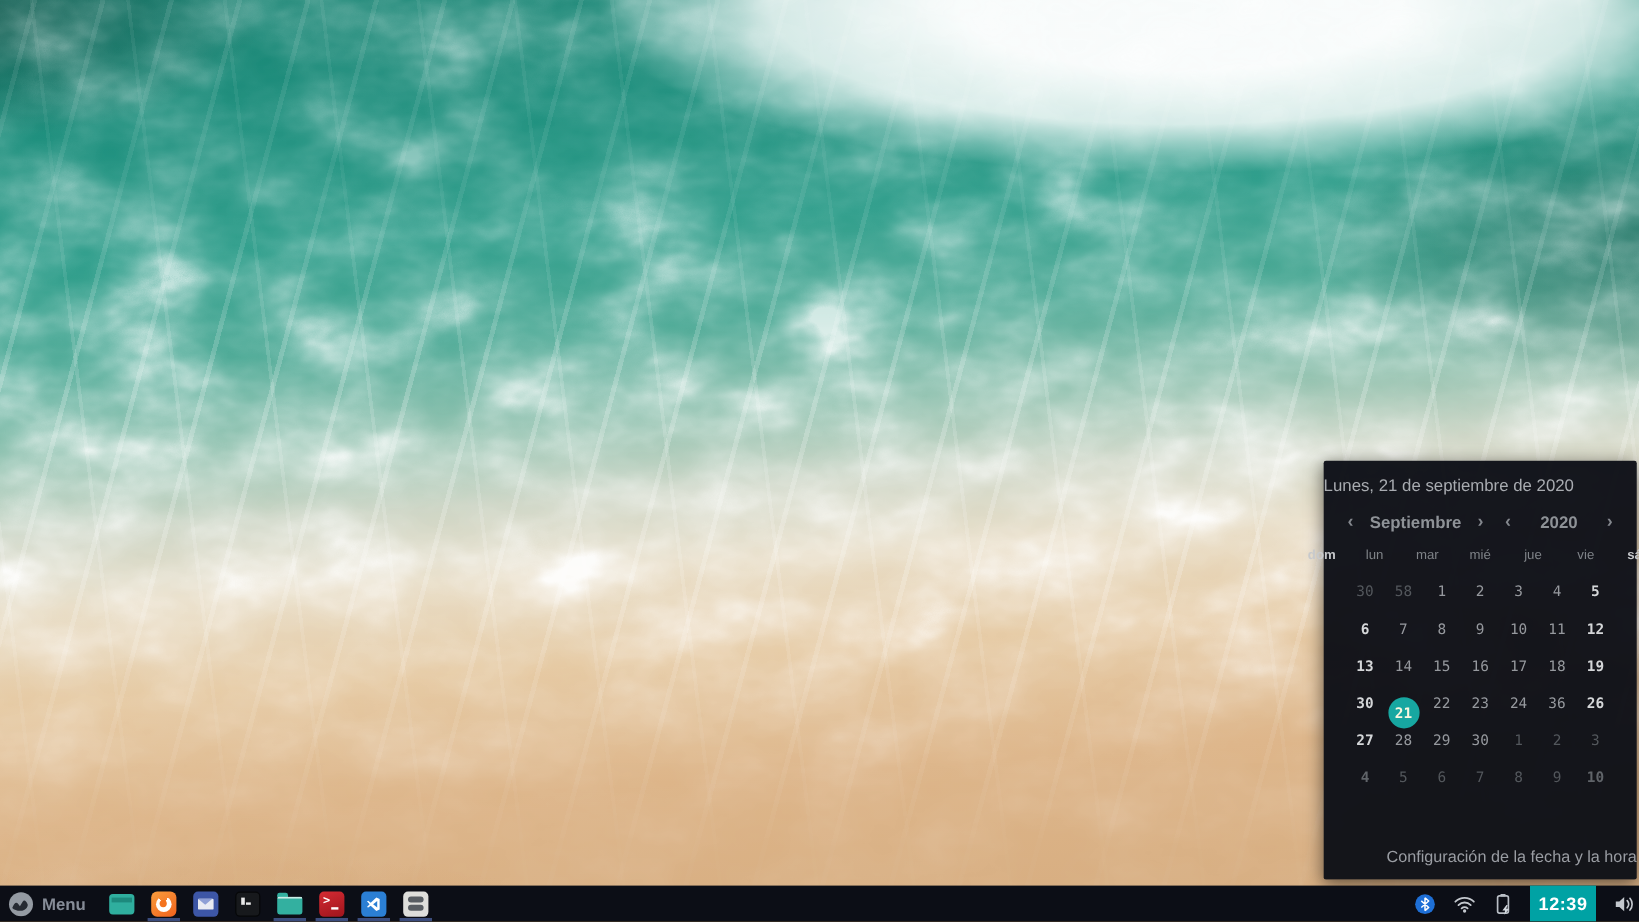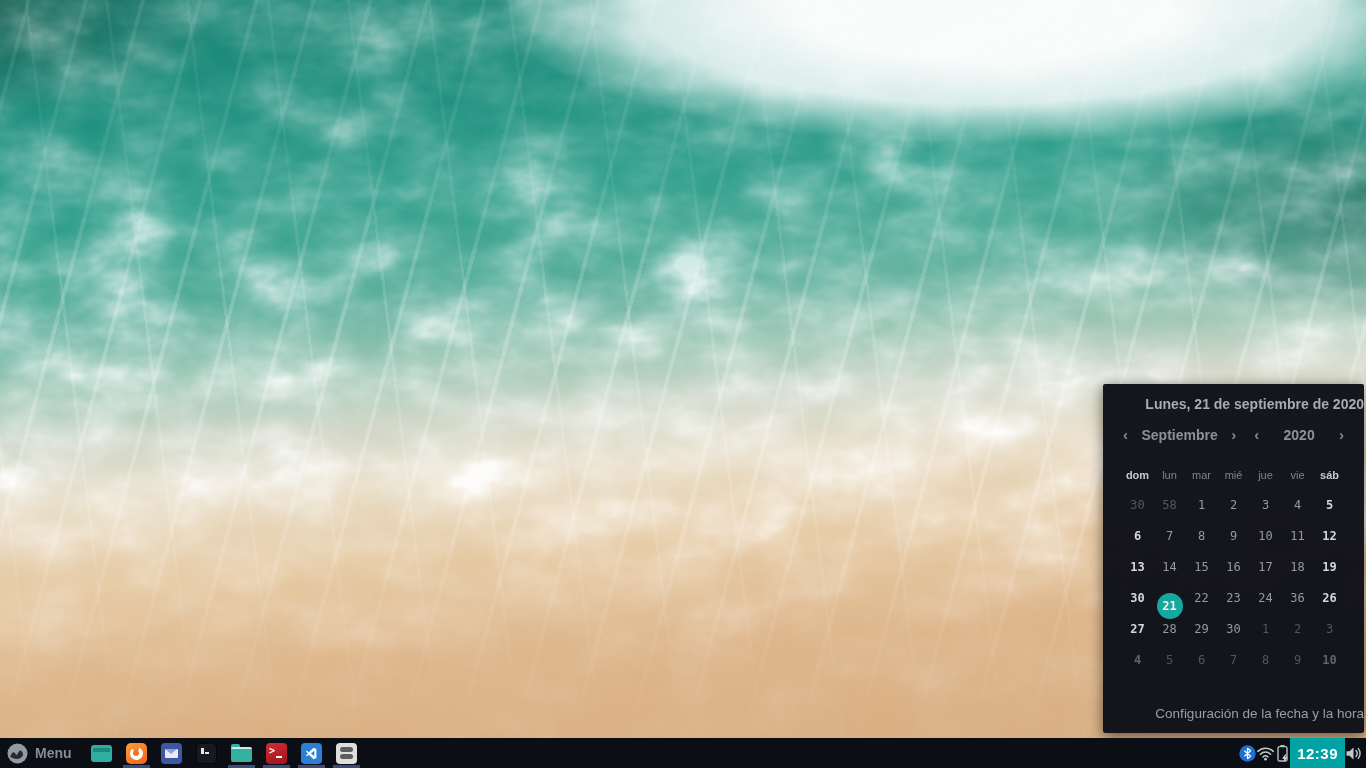--- a/index.html
+++ b/index.html
@@ -21,26 +21,26 @@
     -webkit-mask-image:linear-gradient(180deg,rgba(0,0,0,.45) 0%,rgba(0,0,0,.35) 20%,#000 42%,#000 62%,rgba(0,0,0,.5) 75%,rgba(0,0,0,.1) 92%);
     mask-image:linear-gradient(180deg,rgba(0,0,0,.45) 0%,rgba(0,0,0,.35) 20%,#000 42%,#000 62%,rgba(0,0,0,.5) 75%,rgba(0,0,0,.1) 92%);}
   .foam{position:absolute;inset:0;opacity:.92;
     -webkit-mask-image:linear-gradient(180deg,rgba(0,0,0,.55) 0%,rgba(0,0,0,.5) 16%,rgba(0,0,0,.85) 36%,#000 48%,#000 63%,rgba(0,0,0,.5) 74%,rgba(0,0,0,.18) 86%,rgba(0,0,0,.08) 100%);
     mask-image:linear-gradient(180deg,rgba(0,0,0,.55) 0%,rgba(0,0,0,.5) 16%,rgba(0,0,0,.85) 36%,#000 48%,#000 63%,rgba(0,0,0,.5) 74%,rgba(0,0,0,.18) 86%,rgba(0,0,0,.08) 100%);}
 
   
   .calendar{position:absolute;top:384px;right:2px;width:261px;height:349px;
     background:rgba(13,16,23,.97);border-radius:2px;box-shadow:0 3px 14px rgba(0,0,0,.55);
     color:#a6a9ad;display:flex;flex-direction:column;}
-  .cal-title{margin-top:12px;text-align:right;font-size:14px;font-weight:bold;color:#a8abb0;}
+  .cal-title{margin-top:12px;text-align:left;font-size:14px;font-weight:normal;color:#a8abb0;}
   .cal-nav{margin:14px 18px 0 18px;display:flex;align-items:center;font-size:14px;font-weight:bold;color:#8e9297;}
   .nav-month{flex:1.25;display:flex;justify-content:space-between;align-items:center;}
   .nav-year{flex:1;display:flex;justify-content:space-between;align-items:center;margin-left:14px;}
   .chev{color:#83878d;font-size:15px;cursor:default;padding:0 2px;}
-  .cal-headers{margin-top:26px;display:grid;grid-template-columns:repeat(7,32px);justify-content:center;}
+  .cal-headers{margin-top:14px;display:grid;grid-template-columns:repeat(7,32px);justify-content:center;gap:12px;}
   .hd{font-size:11px;color:#7f8388;text-align:center;}
   .hd.strong{color:#c7c9cc;font-weight:bold;}
   .cal-grid{margin-top:8px;display:grid;grid-template-columns:repeat(7,32px);grid-auto-rows:31px;justify-content:center;}
   .day{display:flex;align-items:center;justify-content:center;font-family:"DejaVu Sans Mono",monospace;font-size:12px;color:#96999e;}
   .day .num{display:flex;align-items:center;justify-content:center;width:26px;height:26px;border-radius:50%;}
   .day.strong{color:#d4d6d8;font-weight:bold;}
   .day.muted{color:#53575c;}
   .day.muted-strong{color:#606469;font-weight:bold;}
   .day.selected{font-weight:bold;}
   .day.selected .num{background:var(--selected-day-bg,#17a7a1);color:#faf6e0;margin-top:16px;}
@@ -48,21 +48,21 @@
 
   
   .panel{position:absolute;left:0;right:0;bottom:0;height:30px;background:#0c0e16;
     display:flex;align-items:center;justify-content:space-between;}
   .menu-btn{display:flex;align-items:center;gap:7px;padding:0 6px 0 7px;height:30px;}
   .menu-label{font-size:14px;font-weight:bold;color:#868c97;}
   .launchers{display:flex;height:30px;margin-left:6px;}
   .lnch{position:relative;width:35px;height:30px;display:flex;align-items:center;justify-content:center;}
   .ind{position:absolute;left:4px;right:4px;bottom:0;height:3px;background:var(--indicator-blue,#3b4c7c);}
   .spacer{flex:1;}
-  .tray{display:flex;align-items:center;height:30px;gap:0;margin-right:3px;}
+  .tray{display:flex;align-items:center;height:30px;gap:15px;margin-right:3px;}
   .clock{height:30px;display:flex;align-items:center;padding:0 7px;background:var(--accent-teal,#00a2a4);
     color:#fff;font-size:15px;font-weight:bold;letter-spacing:.5px;}
 
   
   .i-window{width:21px;height:17px;background:#2fae9e;border-radius:3px;position:relative;}
   .i-window::before{content:"";position:absolute;left:2px;right:2px;top:3px;height:4px;background:#1d8a7d;}
   .i-firefox{width:21px;height:21px;border-radius:5px;background:linear-gradient(145deg,#f99d3d,#f2621c);position:relative;}
   .i-firefox::before{content:"";position:absolute;left:4px;top:4px;width:13px;height:13px;border-radius:50%;
     background:conic-gradient(from 30deg,#fff 0 290deg,rgba(255,255,255,0) 290deg 360deg);}
   .i-firefox::after{content:"";position:absolute;left:7.5px;top:7.5px;width:6px;height:6px;border-radius:50%;background:#f4731f;}

